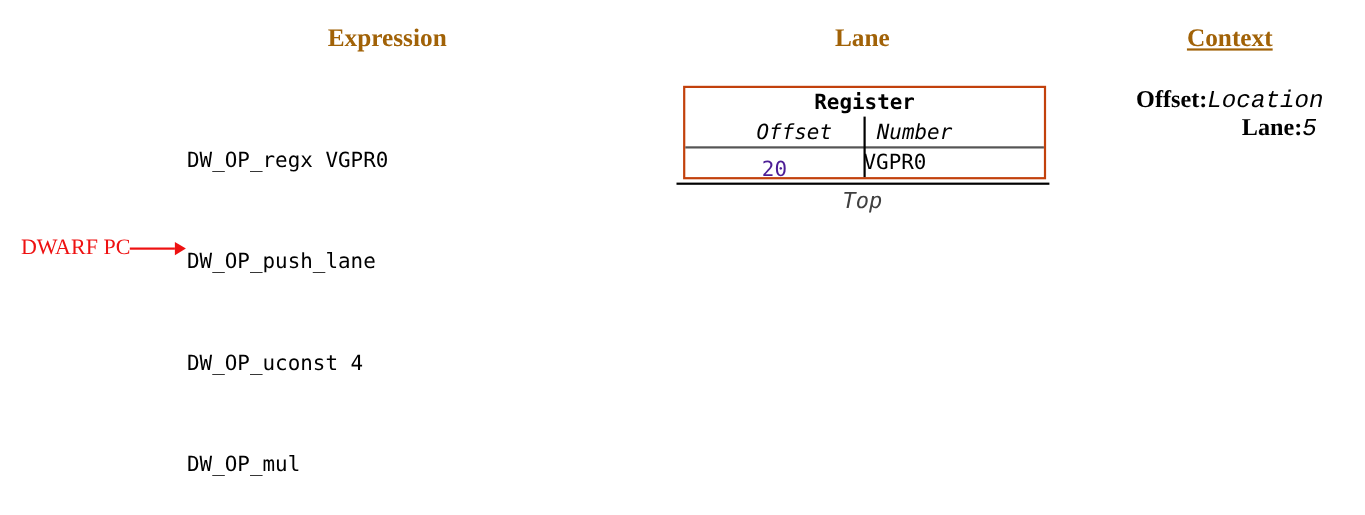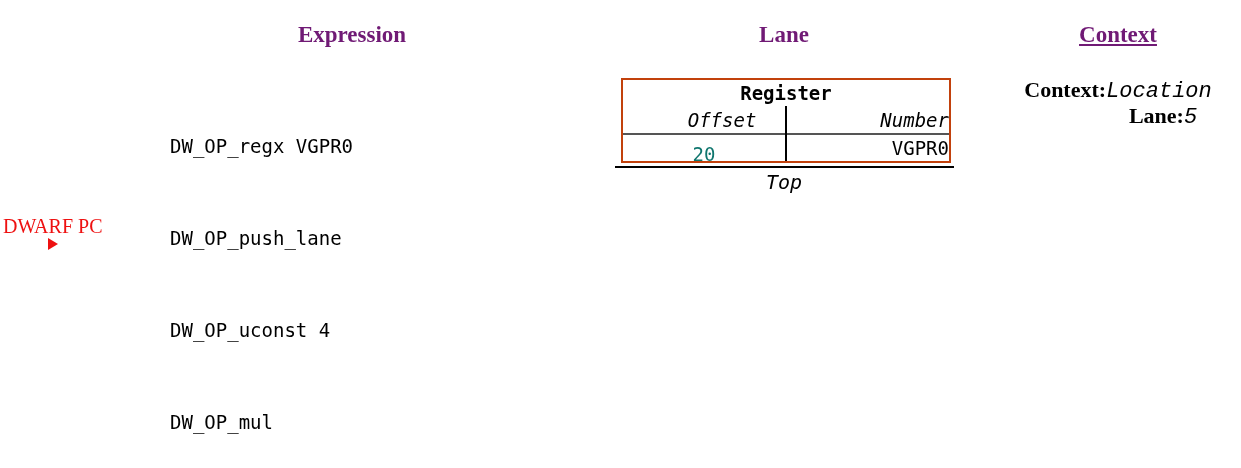--- a/index.html
+++ b/index.html
@@ -9,40 +9,39 @@
     background:#ffffff;
     font-family:"Liberation Sans",sans-serif;
     overflow:hidden;
   }
   .col-title{
     position:absolute;
     transform:translateX(-50%);
     font-family:"Liberation Serif",serif;
     font-weight:bold;
     font-size:23px;
-    color:#701a75;
+    color:#a16207;
     white-space:nowrap;
   }
   
   .op-list{
     position:absolute;
     left:170px;top:70px;
     font-family:"DejaVu Sans Mono",monospace;
     font-size:19px;
     line-height:30.6px;
     color:#000;
     white-space:pre;
   }
   .pc-pointer{
     position:absolute;
-    left:3px;top:215px;
+    left:19px;top:215px;
     height:21px;
     display:flex;
     align-items:center;
-    flex-direction:column;
   }
   .pc-label{
     font-family:"Liberation Serif",serif;
     font-size:20px;
     color:#ee1111;
     white-space:nowrap;
   }
   .pc-arrow-line{
     width:41px;height:2px;
     background:#ee1111;
@@ -66,42 +65,42 @@
   .stack-row{
     display:flex;
     align-items:center;
     justify-content:center;
   }
   .row-type{height:26px;font-weight:bold;}
   .row-cols{height:27px;font-style:italic;margin-left:24px;}
   .row-sep{height:2px;background:#555555;}
   .row-vals{height:26px;}
   .cell-left{width:162px;text-align:center;}
-  .cell-right{width:164px;text-align:right;}
-  .offset-val{color:#0f766e;margin-top:12px;}
+  .cell-right{width:164px;text-align:left;}
+  .offset-val{color:#4c1d95;margin-top:12px;}
   .v-divider{
     position:absolute;
     left:162px;top:26px;
     width:2px;height:55px;
     background:#000;
   }
   .stack-top-line{
     position:absolute;
     left:615px;top:166px;
     width:339px;height:2px;
     background:#000;
   }
   .stack-top-label{
     position:absolute;
     left:784px;top:170px;
     transform:translateX(-50%);
     font-family:"DejaVu Sans Mono",monospace;
     font-style:italic;
     font-size:20px;
-    color:#000000;
+    color:#404040;
     white-space:nowrap;
   }
   
   .ctx-line{
     position:absolute;
     transform:translateX(-50%);
     left:1118px;
     font-family:"Liberation Serif",serif;
     font-size:22px;
     color:#000;
@@ -151,19 +150,19 @@
       <div class="cell-left offset-val">20</div>
       <div class="cell-right">VGPR0</div>
     </div>
     <div class="v-divider"></div>
   </div>
 
   <div class="stack-top-line"></div>
   <div class="stack-top-label">Top</div>
 
   <div class="ctx-line" style="top:77px;">
-    <span class="ctx-label">Context:</span><span class="ctx-value">Location</span>
+    <span class="ctx-label">Offset:</span><span class="ctx-value">Location</span>
   </div>
   <div class="ctx-line" style="top:103px;margin-left:45px;">
     <span class="ctx-label">Lane:</span><span class="ctx-value">5</span>
   </div>
 
 </div>
 
 </body></html>

